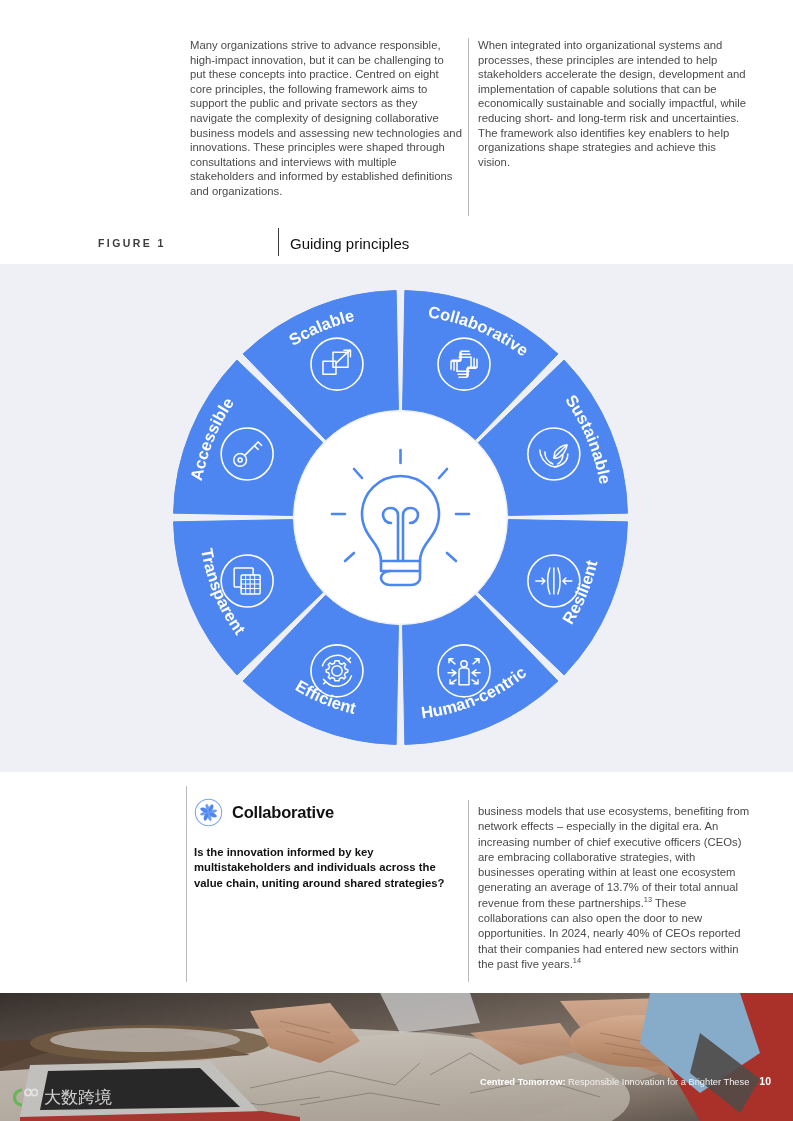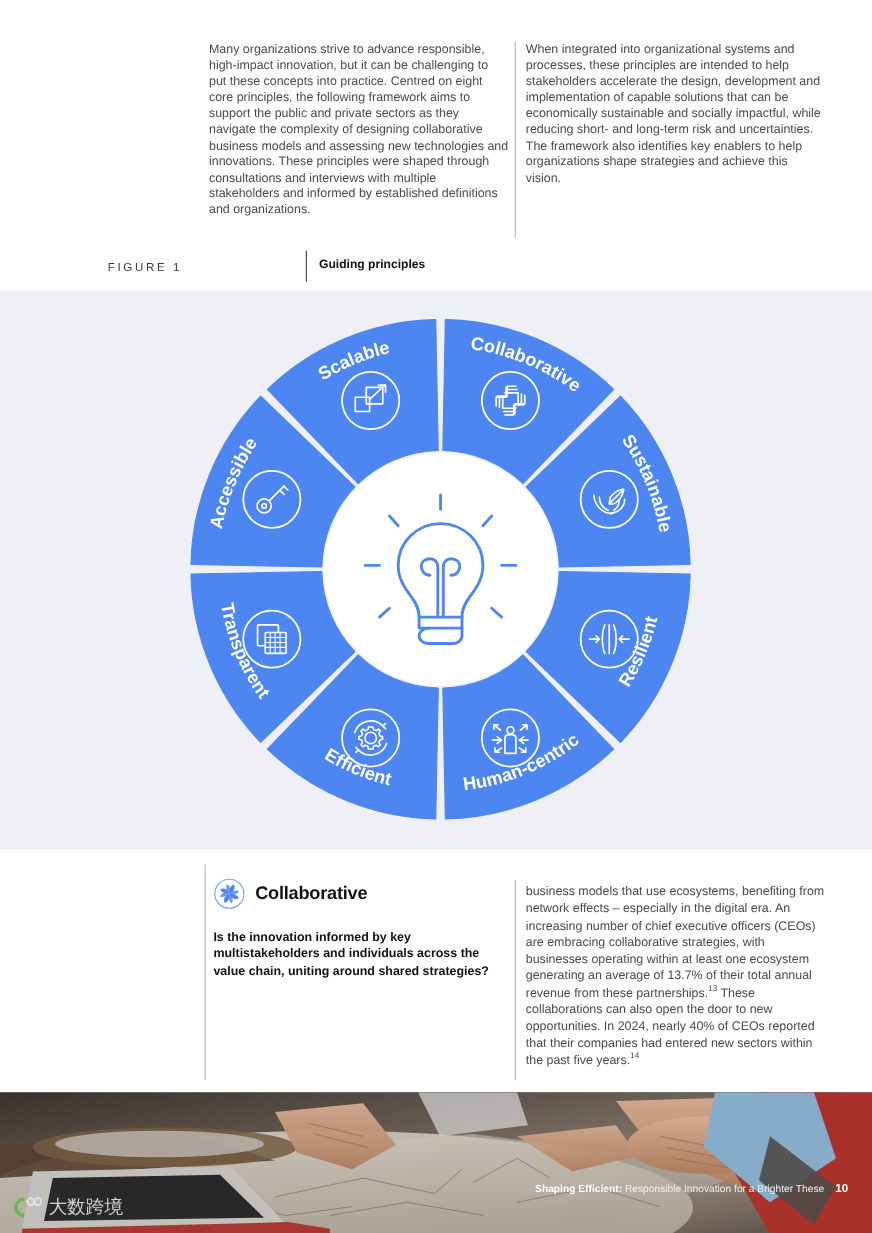--- a/index.html
+++ b/index.html
@@ -16,24 +16,24 @@
   .intro-col { position:absolute; top:0; width:272px;
                font-size:11.3px; line-height:14.6px; color:#4a4a4a; }
   .intro-col.left  { left:0px; }
   .intro-col.right { left:288px; }
   .intro-divider { position:absolute; left:468px; top:38px; width:1px; height:178px;
                    background:#b9b9b9; }
 
   
   .fig-caption { position:absolute; left:98px; top:234px; width:600px; height:22px; }
   .fig-label { position:absolute; left:0; top:3px;
-               font-size:10.5px; letter-spacing:2.4px; color:#3c3c3c; font-weight:400; }
+               font-size:10.5px; letter-spacing:2.4px; color:#3c3c3c; font-weight:700; }
   .fig-rule  { position:absolute; left:180px; top:-6px; width:1px; height:28px; background:#3c3c3c; }
   .fig-title { position:absolute; left:192px; top:1px;
-               font-size:11px; font-weight:bold; color:#111; }
+               font-size:15px; font-weight:normal; color:#111; }
 
   
   .fig-panel { position:absolute; left:0; top:264px; width:793px; height:508px;
                background:#eff0f5; }
   .wheel-wrap { position:absolute; left:173px; top:7px; width:455px; height:493px; }
   svg.wheel { display:block; width:455px; height:493px; }
 
   
   .principle { position:absolute; left:190px; top:795px; width:565px; height:190px; }
   .p-divider-left { position:absolute; left:186px; top:786px; width:1px; height:196px;
@@ -319,21 +319,21 @@
 
       <path d="M690 0 L793 0 L793 128 L700 128 L660 60 Z" fill="#b5352c"></path>
       <path d="M650 0 L740 0 L760 60 L700 100 L640 50 Z" fill="#8fb7d6"></path>
       <path d="M700 40 L760 86 L740 120 L690 80 Z" fill="#55504c" opacity="0.9"></path>
       <path d="M380 0 L470 0 L480 30 L400 40 Z" fill="#dcdcdc" opacity="0.75"></path>
       <rect width="793" height="128" fill="#000" opacity="0.06"></rect>
     </svg>
   </div>
 
   <div class="footer-text">
-    <b>Shaping Efficient:</b><span> Responsible Innovation for a Brighter These</span><span class="footer-page">10</span>
+    <b>Centred Tomorrow:</b><span> Responsible Innovation for a Brighter These</span><span class="footer-page">10</span>
   </div>
 
   <div class="watermark">
     <svg width="30" height="22" viewBox="0 0 30 22">
       <path d="M14 4 A7.5 7.5 0 1 0 14 19" fill="none" stroke="#5db84b" stroke-width="3.2"></path>
       <circle cx="20" cy="6.5" r="3.1" fill="none" stroke="#e8e8e8" stroke-width="1.8"></circle>
       <circle cx="26.5" cy="6.5" r="3.1" fill="none" stroke="#e8e8e8" stroke-width="1.8"></circle>
     </svg>
     <span class="wm-cn">大数跨境</span>
   </div>

